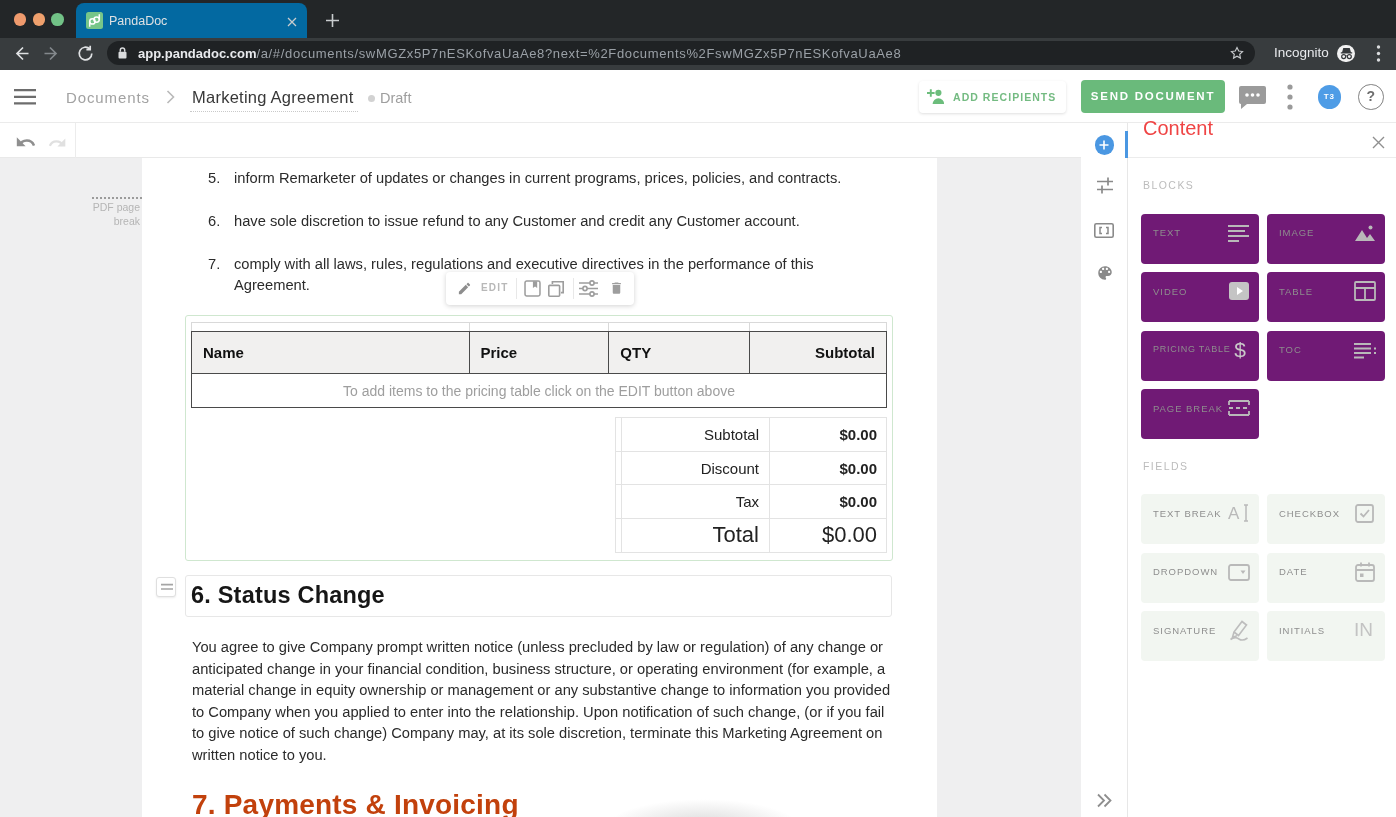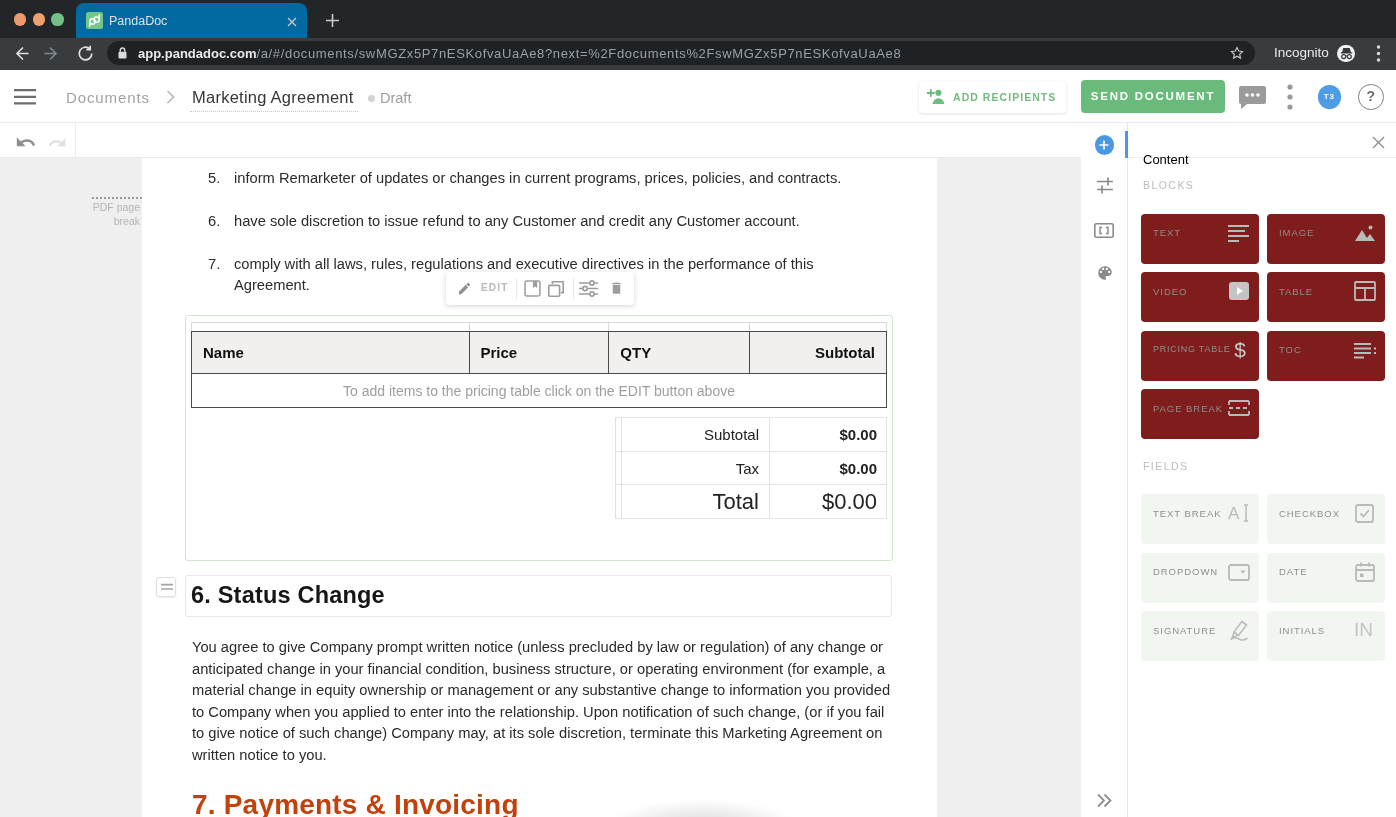--- a/index.html
+++ b/index.html
@@ -59,25 +59,25 @@
 #hblock{position:absolute;left:43px;top:416.5px;width:707px;height:42.5px;background:#fff;border:1px solid #e7e7e7;border-radius:3px}
 #h6{position:absolute;left:49px;top:423.5px;font-size:23.5px;font-weight:bold;color:#161616;letter-spacing:0.2px}
 #handle{position:absolute;left:14px;top:419px;width:20px;height:19.5px;background:#fff;border:1px solid #dfdfdf;border-radius:3px;box-shadow:0 1px 2px rgba(0,0,0,0.08)}
 #para{position:absolute;left:50px;top:479px;font-size:14.7px;line-height:21.5px;color:#2b2b2b}
 #h7{position:absolute;left:50px;top:630.5px;font-size:28px;font-weight:bold;color:#c2410c;letter-spacing:0.2px}
 #blob{position:absolute;left:430px;top:620px;width:262px;height:39px;background:radial-gradient(ellipse 52% 105% at 50% 130%,rgba(165,165,165,0.46),rgba(165,165,165,0) 72%)}
 
 #rail{position:absolute;left:1081px;top:123px;width:46px;height:694px;background:#fff}
 #panel{position:absolute;left:1127px;top:123px;width:269px;height:694px;background:#fff;border-left:1px solid #e7e7e7}
 #phead{position:absolute;left:1128px;top:123px;width:268px;height:35px;border-bottom:1px solid #ececec;background:#fff}
-#ptitle{position:absolute;left:1143px;top:152px;font-size:13px;color:#000000}
+#ptitle{position:absolute;left:1143px;top:117px;font-size:20px;color:#ef4444}
 #bluebar{position:absolute;left:1124.5px;top:131px;width:3px;height:27px;background:#4a97e2}
 #plus{position:absolute;left:1094.5px;top:135px;width:19.5px;height:19.5px;border-radius:50%;background:#4a97e2}
 .seclbl{position:absolute;left:1143px;font-size:10.5px;letter-spacing:1.45px;color:#bcbcbc}
-.tile{position:absolute;width:118px;height:50px;background:#7f1d1d;border-radius:4px}
+.tile{position:absolute;width:118px;height:50px;background:#701a75;border-radius:4px}
 .ftile{background:#f2f6f1}
 .tlbl{position:absolute;left:12px;top:13.5px;font-size:9.5px;letter-spacing:0.95px;color:#8e8e8e;white-space:nowrap}
 .ticon{position:absolute;right:9px;top:8px;width:22px;height:22px}
 </style>
 </head>
 <body>
 
 <div id="tabbar">
   <div class="tl" style="left:13.7px;background:#ef9a6d"></div>
   <div class="tl" style="left:32.6px;background:#efa06d"></div>
@@ -230,20 +230,25 @@
     </table>
   <table id="totals">
     <tbody>
         <tr>
           <td class="spc"></td>
           <td class="lbl">Subtotal</td>
           <td class="val">$0.00</td>
         </tr>
     <tr>
           <td class="spc"></td>
+          <td class="lbl">Discount</td>
+          <td class="val">$0.00</td>
+        </tr>
+    <tr>
+          <td class="spc"></td>
           <td class="lbl">Tax</td>
           <td class="val">$0.00</td>
         </tr>
     <tr class="tot">
           <td class="spc"></td>
           <td class="lbl">Total</td>
           <td class="val">$0.00</td>
         </tr>
   </tbody>
     </table>

